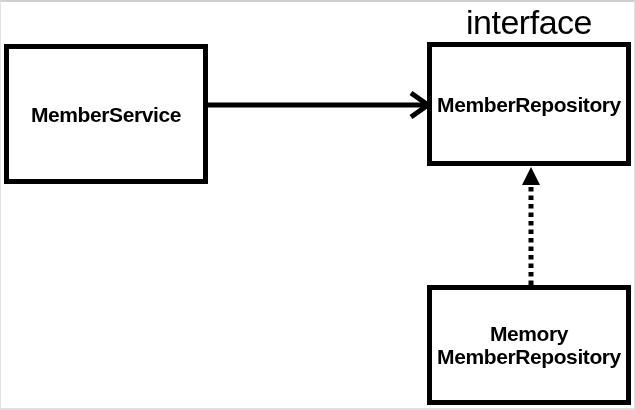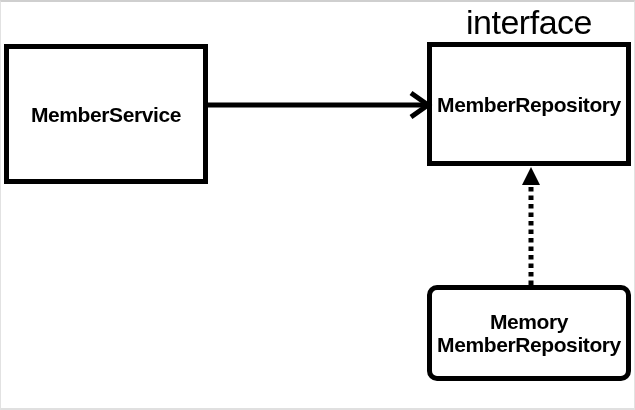--- a/index.html
+++ b/index.html
@@ -31,21 +31,21 @@
   .node .label {
     font-weight: 700;
     font-size: 21px;
     line-height: 23px;
     color: #000000;
     letter-spacing: -0.4px;
     white-space: nowrap;
   }
   #node-member-service   { left: 3px;   top: 42px;  width: 204px; height: 140px; }
   #node-member-repository{ left: 426px; top: 40px;  width: 204px; height: 124px; }
-  #node-memory-member-repository { left: 426px; top: 283px; width: 204px; height: 96px; border-radius: 10px; }
+  #node-memory-member-repository { left: 426px; top: 283px; width: 204px; height: 120px; }
   .stereotype {
     position: absolute;
     left: 426px; top: 0px;
     width: 204px; height: 40px;
     display: flex;
     align-items: center;
     justify-content: center;
     font-size: 34px;
     font-weight: 400;
     color: #000000;

